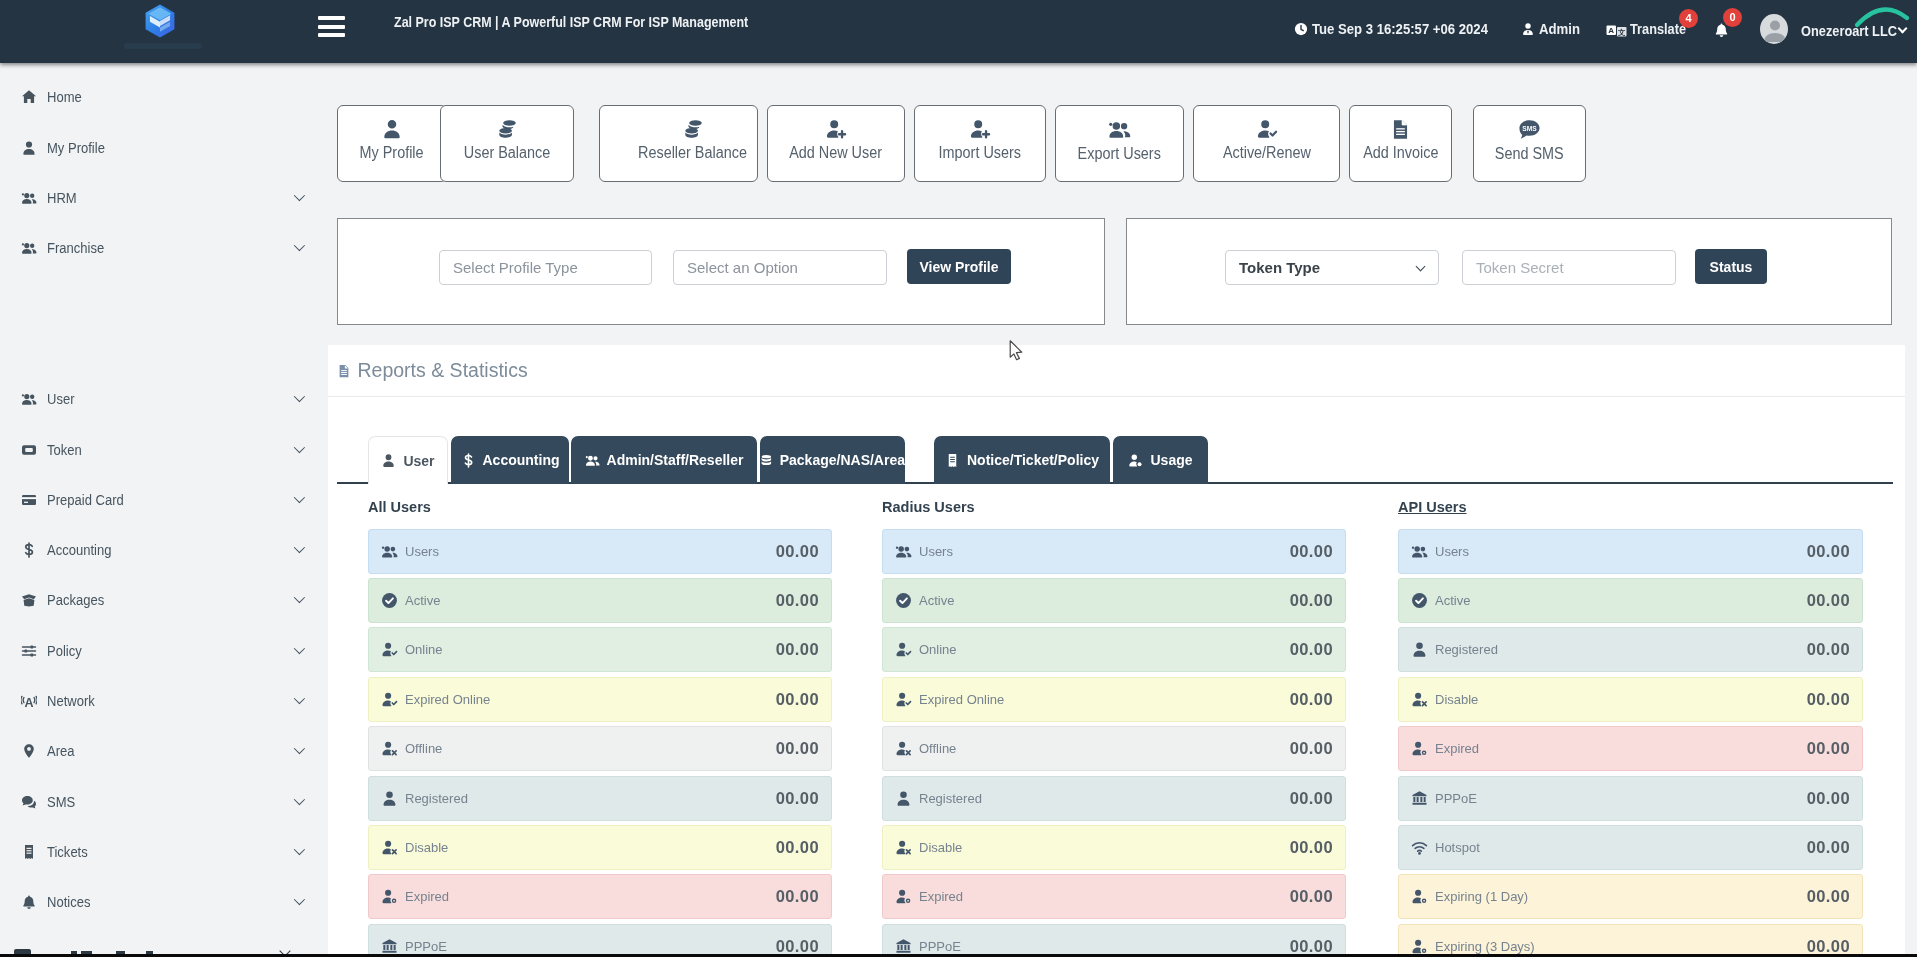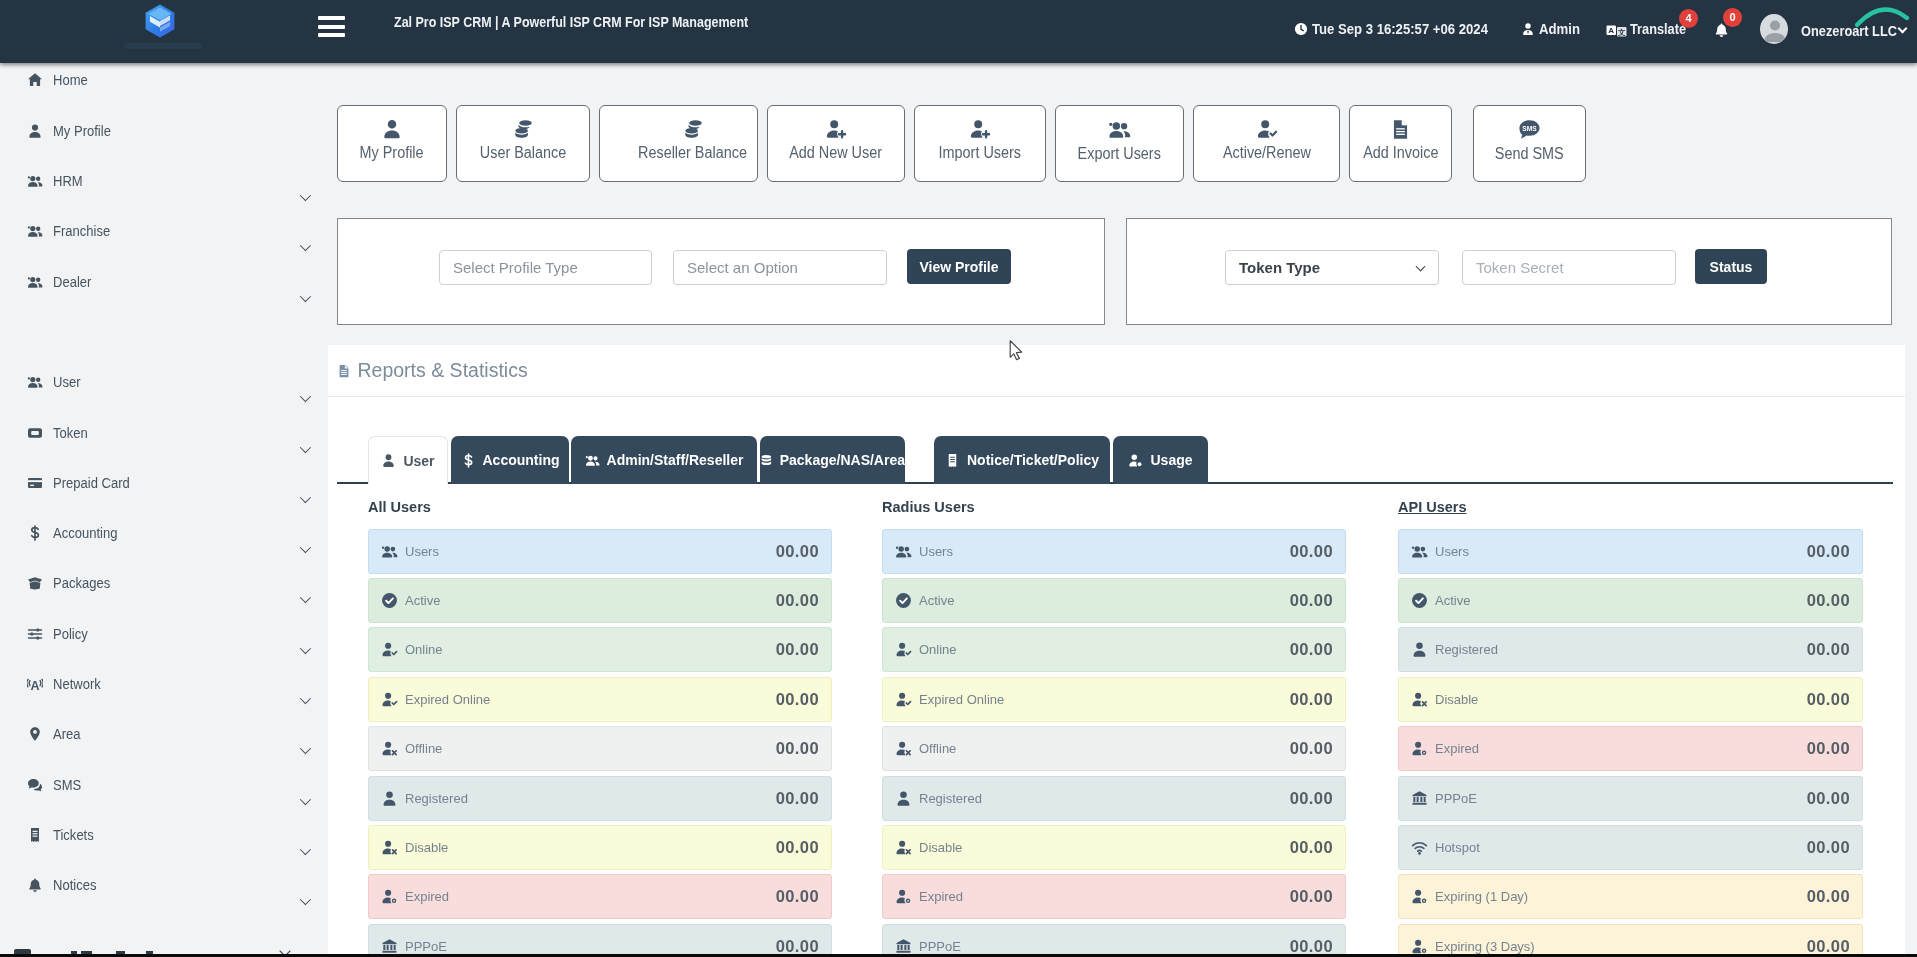--- a/index.html
+++ b/index.html
@@ -1,20 +1,20 @@
 <!DOCTYPE html>
 <html><head><meta charset="utf-8"><style>
 *{margin:0;padding:0;box-sizing:border-box;}
 html,body{width:1917px;height:957px;overflow:hidden;font-family:"Liberation Sans",sans-serif;background:#f2f3f4;}
 .abs{position:absolute;}
 #nav{position:absolute;left:0;top:0;width:1917px;height:63px;background:#243442;box-shadow:0 2px 4px rgba(0,0,0,.45);z-index:5;}
 .nv{position:absolute;color:#eef1f4;font-weight:bold;white-space:nowrap;line-height:1;}
 .sx{transform-origin:left center;display:inline-block;}
 #sidebar{position:absolute;left:0;top:63px;width:328px;height:894px;background:#f2f3f4;}
-.sitem{position:absolute;left:14px;width:328px;height:50px;display:flex;align-items:flex-start;color:#46545f;font-size:14.5px;}
+.sitem{position:absolute;left:8px;width:328px;height:50px;display:flex;align-items:center;color:#46545f;font-size:14.5px;}
 .sitem .ic{width:18px;margin-left:12px;display:flex;justify-content:center;}
 .sitem .lb{margin-left:9px;font-size:14px;transform:scaleX(.93);transform-origin:left center;display:inline-block;}
 .sitem .ch{position:absolute;right:34px;top:50%;margin-top:-5px;width:8px;height:8px;border-right:1.8px solid #42505c;border-bottom:1.8px solid #42505c;transform:rotate(45deg) translateY(-2px);}
 .card{position:absolute;top:105px;height:77px;background:#fff;border:1.5px solid #686d73;border-radius:6px;display:flex;flex-direction:column;align-items:center;justify-content:center;padding-bottom:7px;color:#44566a;}
 .card .t{font-size:16px;color:#55616d;margin-top:4px;transform:scaleX(.9);}
 .panel{position:absolute;top:218px;height:107px;background:#fff;border:1.5px solid #85898e;}
 .inp{position:absolute;top:250px;height:35px;background:#fff;border:1px solid #ccd0d4;border-radius:4px;font-size:15px;color:#4a525a;display:flex;align-items:center;padding-left:13px;}
 .inp.ph{color:#8b939c;}
 .dbtn{position:absolute;top:249px;height:35px;background:#2f4456;border-radius:4px;color:#fff;font-weight:bold;font-size:14px;display:flex;align-items:center;justify-content:center;}
 #white{position:absolute;left:328px;top:345px;width:1577px;height:612px;background:#fff;}
@@ -113,31 +113,20 @@
       <span class="ic">
         <svg width="16" height="16" viewBox="0 0 16 16" style="">
           <path fill="currentColor" d="M5.8 8.2a2.6 2.6 0 1 0 0-5.2 2.6 2.6 0 0 0 0 5.2zM1 13c0-2.4 2.2-3.9 4.8-3.9S10.6 10.6 10.6 13c0 .4-.3.7-.7.7H1.7c-.4 0-.7-.3-.7-.7zM11.2 7.9a2.2 2.2 0 1 0-.001-4.401A2.2 2.2 0 0 0 11.2 7.9zM11.6 9.2c2.1.2 3.9 1.5 3.9 3.5 0 .4-.3.7-.7.7h-3.1c.2-.4.3-.8.3-1.2 0-1.2-.5-2.2-1.3-3z"></path>
           <circle fill="currentColor" cx="1.9" cy="4.4" r="1.1"></circle>
           <circle fill="currentColor" cx="14.4" cy="9.3" r="0"></circle>
         </svg>
       </span>
       <span class="lb">Franchise</span>
       <div class="ch"></div>
     </div>
-<div class="sitem" style="top:210.6px">
-      <span class="ic">
-        <svg width="16" height="16" viewBox="0 0 16 16" style="">
-          <path fill="currentColor" d="M5.8 8.2a2.6 2.6 0 1 0 0-5.2 2.6 2.6 0 0 0 0 5.2zM1 13c0-2.4 2.2-3.9 4.8-3.9S10.6 10.6 10.6 13c0 .4-.3.7-.7.7H1.7c-.4 0-.7-.3-.7-.7zM11.2 7.9a2.2 2.2 0 1 0-.001-4.401A2.2 2.2 0 0 0 11.2 7.9zM11.6 9.2c2.1.2 3.9 1.5 3.9 3.5 0 .4-.3.7-.7.7h-3.1c.2-.4.3-.8.3-1.2 0-1.2-.5-2.2-1.3-3z"></path>
-          <circle fill="currentColor" cx="1.9" cy="4.4" r="1.1"></circle>
-          <circle fill="currentColor" cx="14.4" cy="9.3" r="0"></circle>
-        </svg>
-      </span>
-      <span class="lb">Dealer</span>
-      <div class="ch"></div>
-    </div>
 <div class="sitem" style="top:311.2px">
       <span class="ic">
         <svg width="16" height="16" viewBox="0 0 16 16" style="">
           <path fill="currentColor" d="M5.8 8.2a2.6 2.6 0 1 0 0-5.2 2.6 2.6 0 0 0 0 5.2zM1 13c0-2.4 2.2-3.9 4.8-3.9S10.6 10.6 10.6 13c0 .4-.3.7-.7.7H1.7c-.4 0-.7-.3-.7-.7zM11.2 7.9a2.2 2.2 0 1 0-.001-4.401A2.2 2.2 0 0 0 11.2 7.9zM11.6 9.2c2.1.2 3.9 1.5 3.9 3.5 0 .4-.3.7-.7.7h-3.1c.2-.4.3-.8.3-1.2 0-1.2-.5-2.2-1.3-3z"></path>
           <circle fill="currentColor" cx="1.9" cy="4.4" r="1.1"></circle>
           <circle fill="currentColor" cx="14.4" cy="9.3" r="0"></circle>
         </svg>
       </span>
       <span class="lb">User</span>
       <div class="ch"></div>
@@ -251,21 +240,21 @@
 <div class="abs" style="left:116px;top:888px;width:9px;height:6px;background:#2c3842;"></div>
 <div class="abs" style="left:146px;top:888px;width:7px;height:6px;background:#2c3842;"></div>
 <div class="abs" style="left:281px;top:884px;width:8px;height:8px;border-right:1.8px solid #2c3842;border-bottom:1.8px solid #2c3842;transform:rotate(45deg);"></div>
 </div>
 <div class="card" style="left:337px;width:110px;">
     <svg width="22" height="22" viewBox="0 0 16 16" style="">
       <path fill="currentColor" d="M8 7.6a3.1 3.1 0 1 0 0-6.2 3.1 3.1 0 0 0 0 6.2zM2.4 13.9c0-3 2.5-4.8 5.6-4.8s5.6 1.8 5.6 4.8c0 .5-.4.9-.9.9H3.3c-.5 0-.9-.4-.9-.9z"></path>
     </svg>
     <div class="t">My Profile</div>
   </div>
-<div class="card" style="left:456px;width:134px;">
+<div class="card" style="left:440px;width:134px;">
     <svg width="22" height="22" viewBox="0 0 16 16" style="">
       <ellipse fill="currentColor" cx="9.8" cy="3.6" rx="4.6" ry="2"></ellipse>
       <path fill="currentColor" d="M5.2 5.2c.9 1 2.6 1.6 4.6 1.6 1.1 0 2.1-.2 2.9-.5-.1.5-.5 1-1.2 1.3-.9.5-2.2.7-3.5.5C6 7.8 4.6 6.9 4.6 5.8c0-.2 0-.4.1-.6z"></path>
       <ellipse fill="currentColor" cx="7" cy="9.3" rx="4.6" ry="2"></ellipse>
       <path fill="currentColor" d="M2.4 10.5c.9 1 2.6 1.6 4.6 1.6s3.7-.6 4.6-1.6v1.6c0 1.2-2.1 2.2-4.6 2.2s-4.6-1-4.6-2.2v-1.6z"></path>
     </svg>
     <div class="t">User Balance</div>
   </div>
 <div class="card" style="left:599px;width:159px;padding-left:28px;">
     <svg width="22" height="22" viewBox="0 0 16 16" style="">

